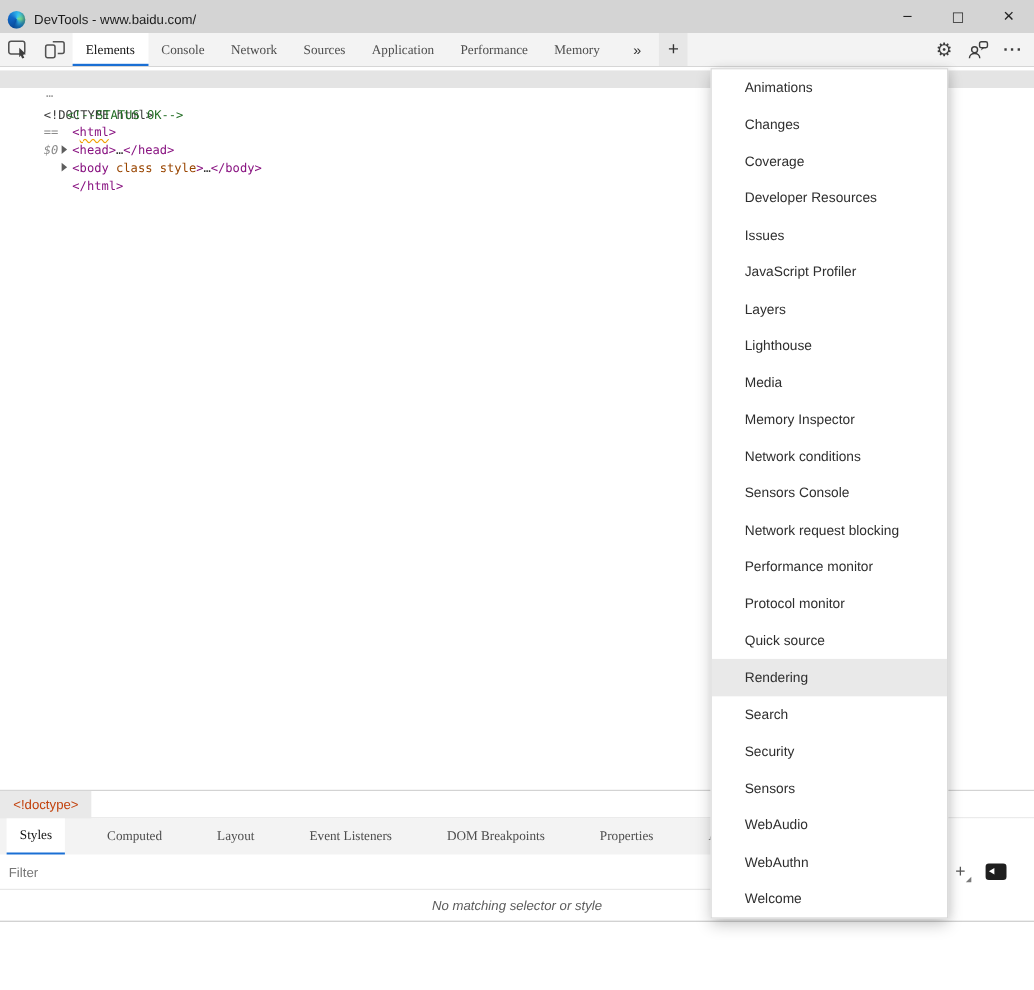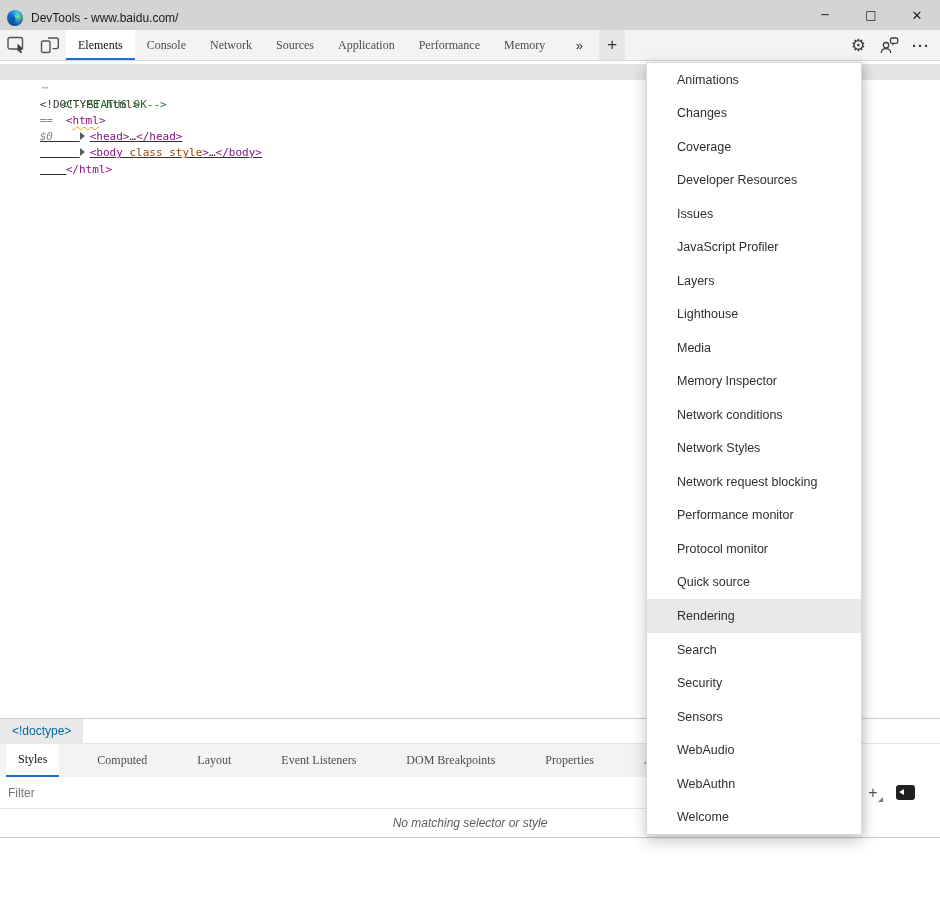--- a/index.html
+++ b/index.html
@@ -51,27 +51,27 @@
   .code-comment { color:#236e25; }
   .code-tag { color:#881280; }
   .code-attr { color:#994500; }
   .code-ellipsis { color:#303030; }
   .wavy { text-decoration:underline; text-decoration-style:wavy; text-decoration-color:#f0a000;
     text-decoration-thickness:1px; text-underline-offset:2px; }
   .tri { display:inline-block; width:0; height:0; border-left:5px solid #5e5e5e;
     border-top:4px solid transparent; border-bottom:4px solid transparent; margin:0 5px 0 0; }
   .ind-1 { padding-left:21px; }
   .ind-2 { padding-left:26px; }
-  .ind-3 { padding-left:40px;text-decoration:underline; }
+  .ind-3 { padding-left:16px; }
 
   
   .crumb-bar { position:absolute; top:718px; left:0; width:940px; height:26px;
     background:#fff; border-top:1px solid #cfcfcf; border-bottom:1px solid #e3e3e3; }
   .crumb { display:inline-block; height:40px; line-height:25px; padding:0 12px;
-    background:#e9e9e9; color:#0369a1; font-size:12px; }
+    background:#e9e9e9; color:#c2410c; font-size:12px; }
 
   .styles-tabs { position:absolute; top:744px; left:0; width:940px; height:33px;
     background:linear-gradient(90deg,#f3f3f3 0 862px,#ffffff 862px);
     display:flex; align-items:stretch; padding-left:6px;gap:26px; }
   .styles-tabs .tab { height:33px; line-height:31px; }
   .styles-tabs .tab.active { border-bottom:2px solid #1a6fd4; padding-top:0; }
 
   .filter-row { position:absolute; top:777px; left:0; width:788px; height:32px;
     background:linear-gradient(90deg,#ffffff 0 855px,#f1f1f1 855px);
     border-bottom:1px solid #e4e4e4; }
@@ -264,21 +264,21 @@
 
       <div class="menu-item">
         <span>Memory Inspector</span>
       </div>
 
       <div class="menu-item">
         <span>Network conditions</span>
       </div>
 
       <div class="menu-item">
-        <span>Network Styles</span>
+        <span>Sensors Console</span>
       </div>
 
       <div class="menu-item">
         <span>Network request blocking</span>
       </div>
 
       <div class="menu-item">
         <span>Performance monitor</span>
       </div>
 

